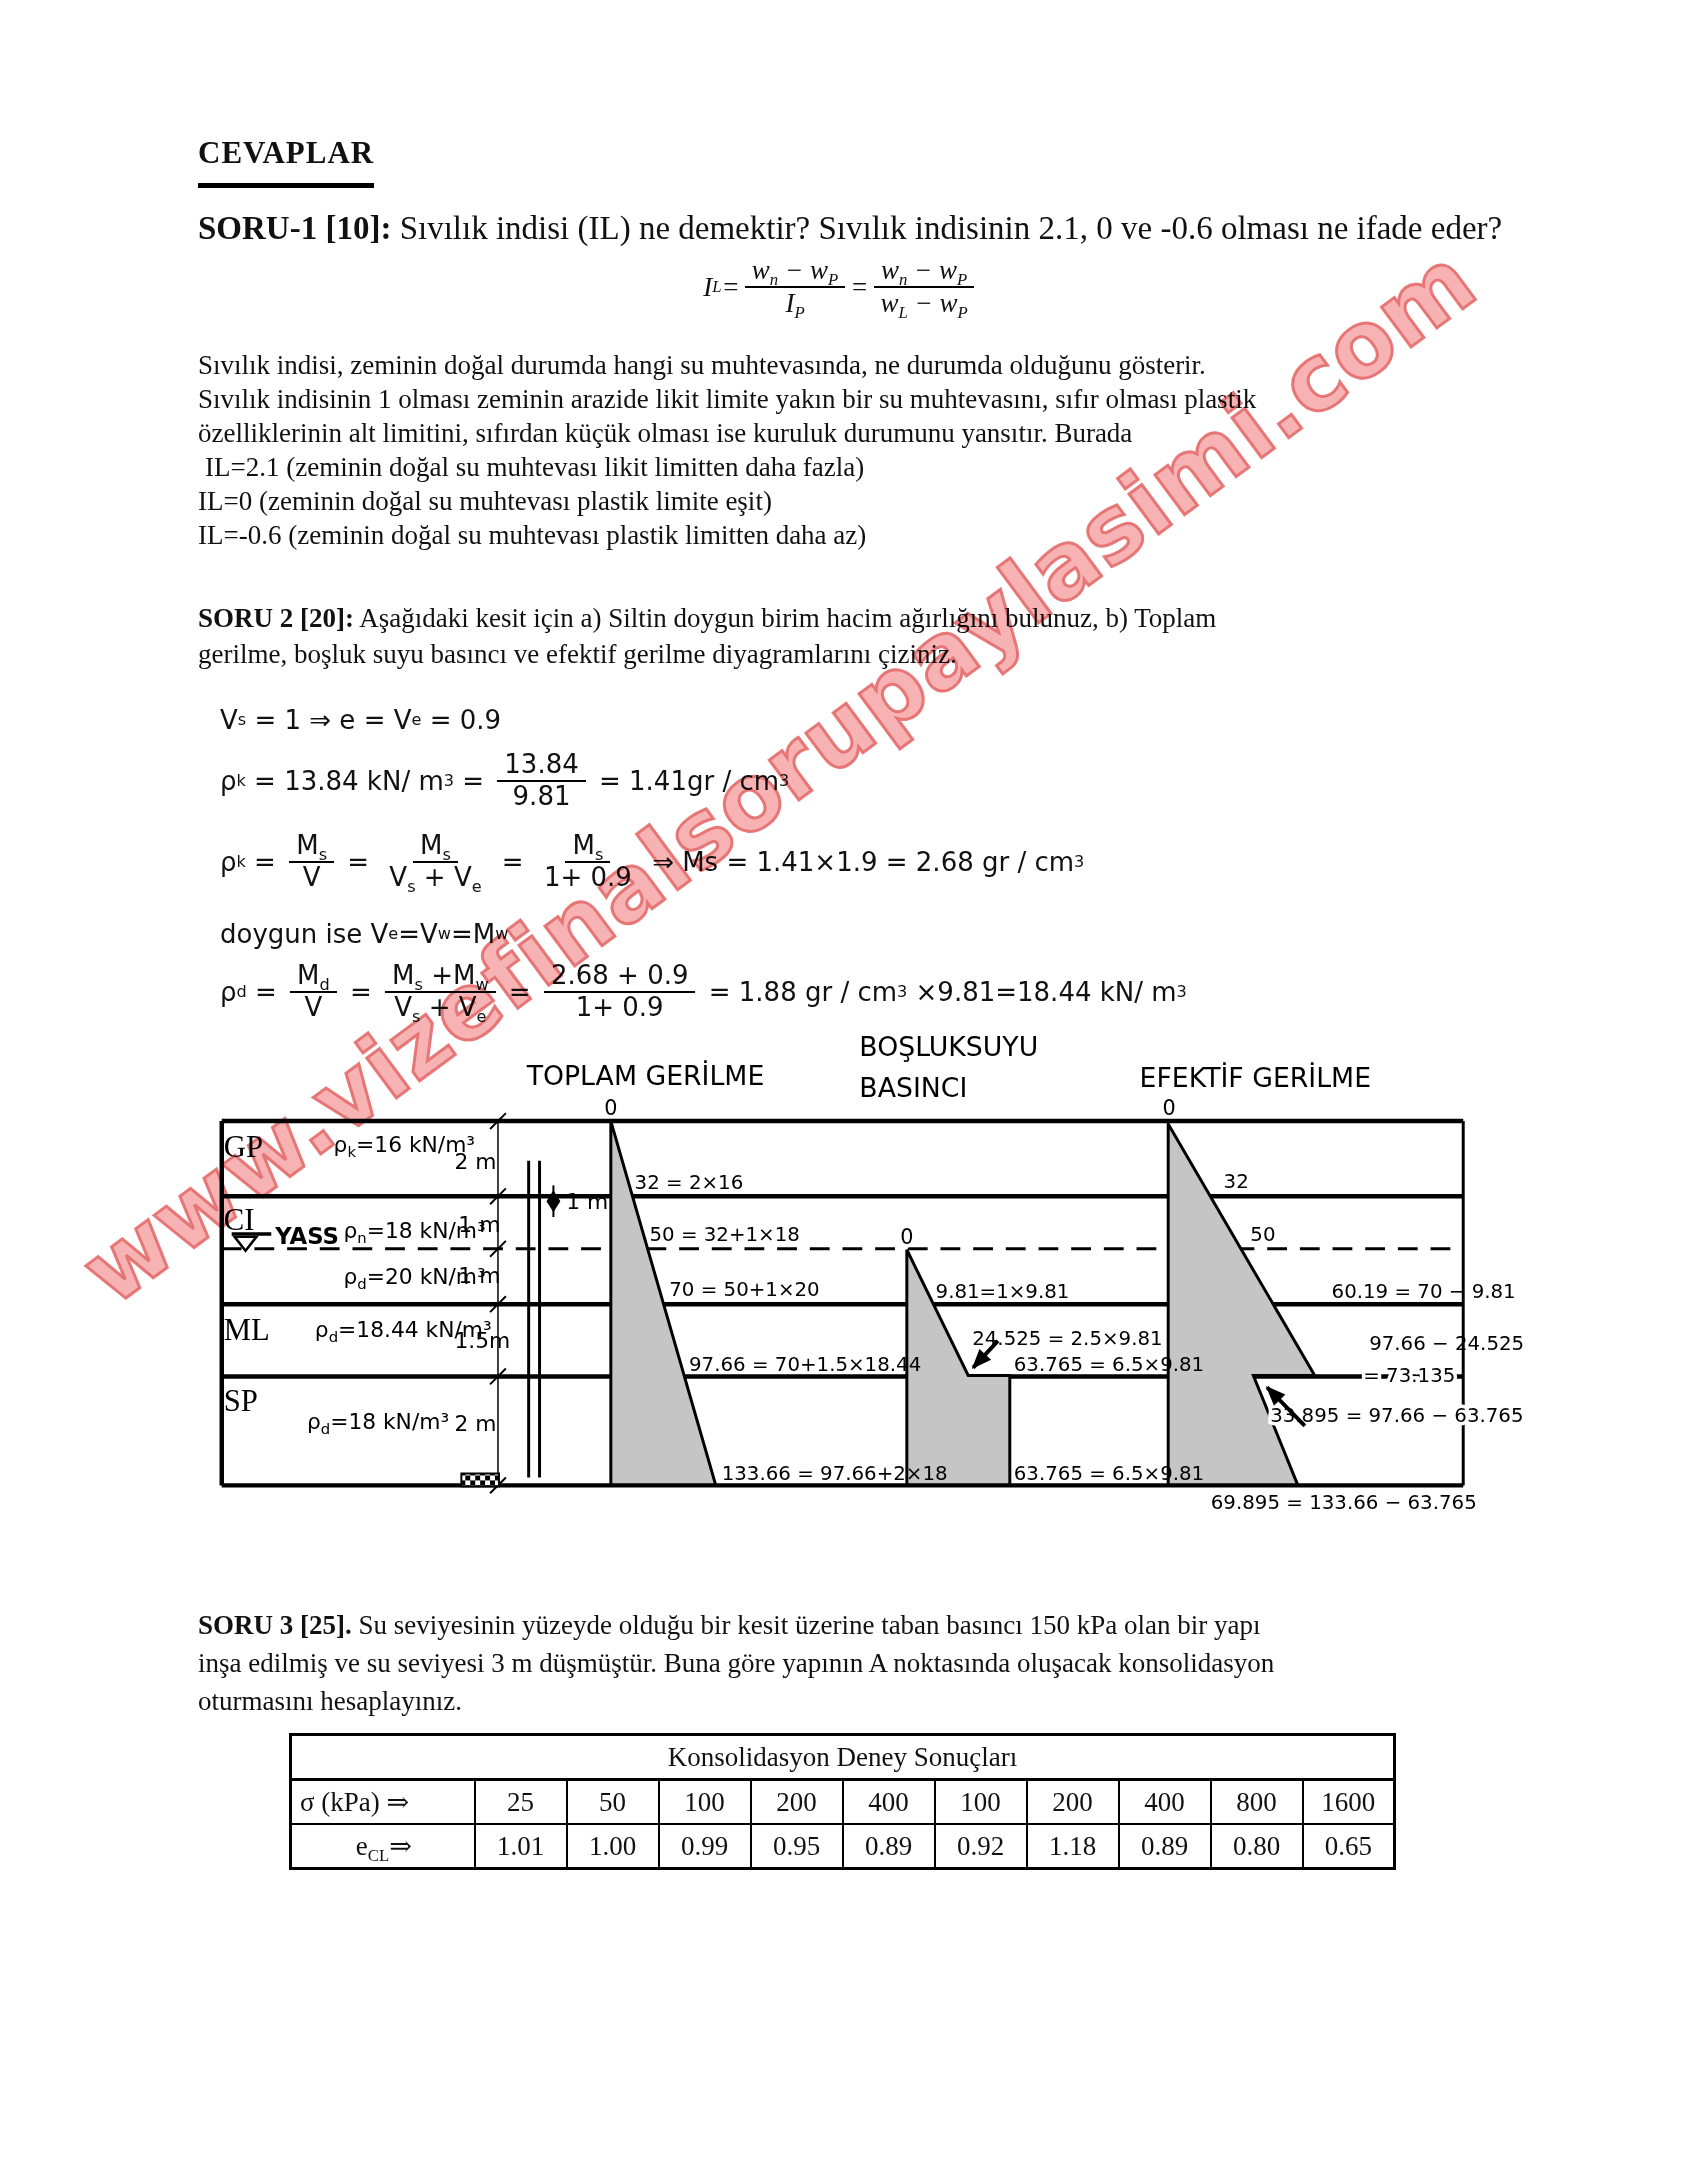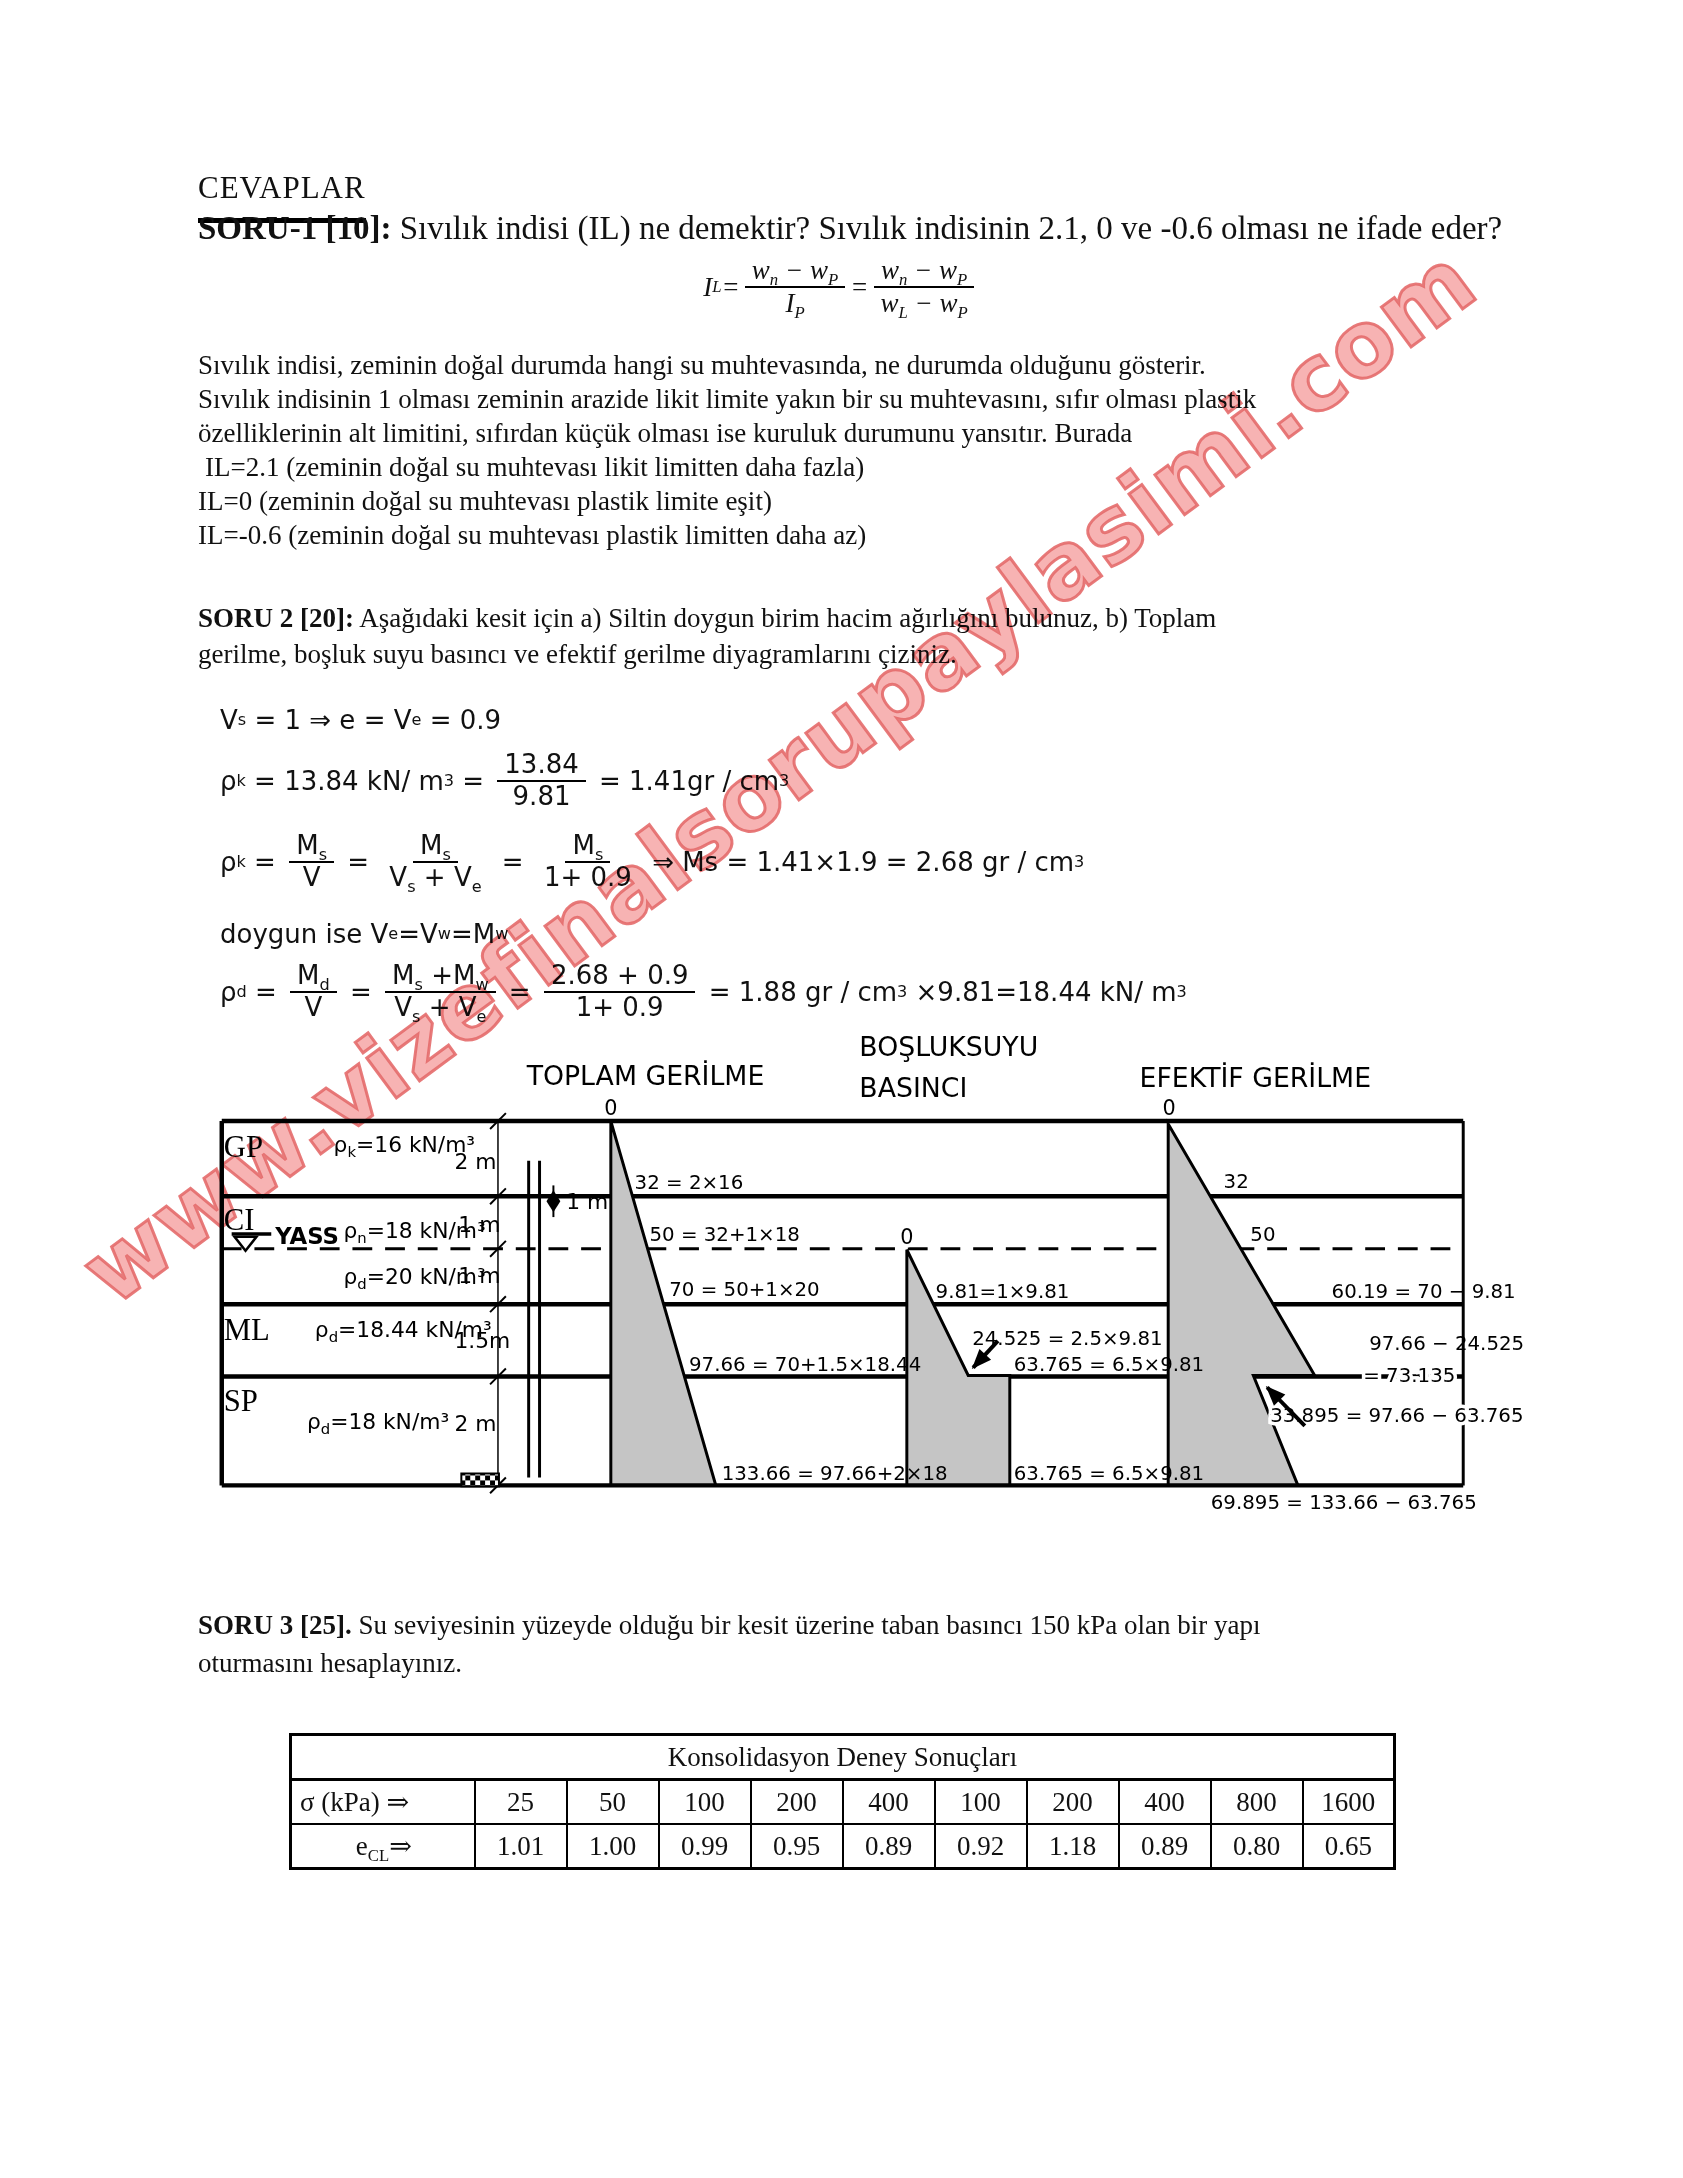--- a/index.html
+++ b/index.html
@@ -1,22 +1,22 @@
 <!DOCTYPE html>
 <html><head>
 <meta charset="utf-8">
 <style>
   html,body{margin:0;padding:0;background:#888;}
   .page{position:relative;width:1683px;height:2178px;background:#ffffff;margin:0 auto;
         font-family:"Liberation Serif","DejaVu Serif",serif;color:#111;overflow:hidden;}
   .abs{position:absolute;}
   .sans{font-family:"DejaVu Sans","Liberation Sans",sans-serif;}
   .b{font-weight:bold;}
-  .title{left:198px;top:135px;font-size:31px;font-weight:normal;letter-spacing:1px;
-         border-bottom:5px solid #000;padding-bottom:12px;margin-top:35px;}
+  .title{left:198px;top:135px;font-size:31px;font-weight:bold;letter-spacing:1px;
+         border-bottom:5px solid #000;padding-bottom:12px;}
   .q1line{left:198px;top:210px;width:1327px;font-size:33px;}
   .ptext{left:198px;width:1346px;font-size:27px;line-height:34px;}
   .formula1{left:614px;top:255px;width:455px;display:flex;justify-content:center;align-items:center;
             font-size:27px;font-style:italic;}
   .sformula{font-size:26px;display:flex;align-items:center;white-space:pre;}
   sub{font-size:62%;line-height:0;}
   sup{font-size:62%;line-height:0;}
   .frac{display:inline-flex;flex-direction:column;align-items:center;vertical-align:middle;
         margin:0 5px;line-height:1.15;text-align:center;}
   .fnum{display:block;border-bottom:2.5px solid #000;padding:0 7px;}
@@ -180,20 +180,21 @@
     <text class="lb" x="1345" y="1311">60.19 = 70 − 9.81</text>
     <text class="lb" x="1383" y="1363">97.66 − 24.525</text>
     <text class="lb ko" x="1377" y="1396">= 73.135</text>
     <text class="lb ko" x="1283" y="1436">33.895 = 97.66 − 63.765</text>
     <text class="lb" x="1223" y="1524">69.895 = 133.66 − 63.765</text>
     <line x1="1318" y1="1440" x2="1280" y2="1401" stroke="#000" stroke-width="4" marker-end="url(#ah)"></line>
   </svg>
 
   <div class="abs ptext" style="top:1606px;line-height:38px;">
     <div><span class="b">SORU 3 [25].</span><span> Su seviyesinin yüzeyde olduğu bir kesit üzerine taban basıncı 150 kPa olan bir yapı</span></div>
+    <div>inşa edilmiş ve su seviyesi 3 m düşmüştür. Buna göre yapının A noktasında oluşacak konsolidasyon</div>
     <div>oturmasını hesaplayınız.</div>
   </div>
 
   <table class="ktable">
     <colgroup>
       <col style="width:184px;">
       <col style="width:92px;">
         <col style="width:92px;">
         <col style="width:92px;">
         <col style="width:92px;">

